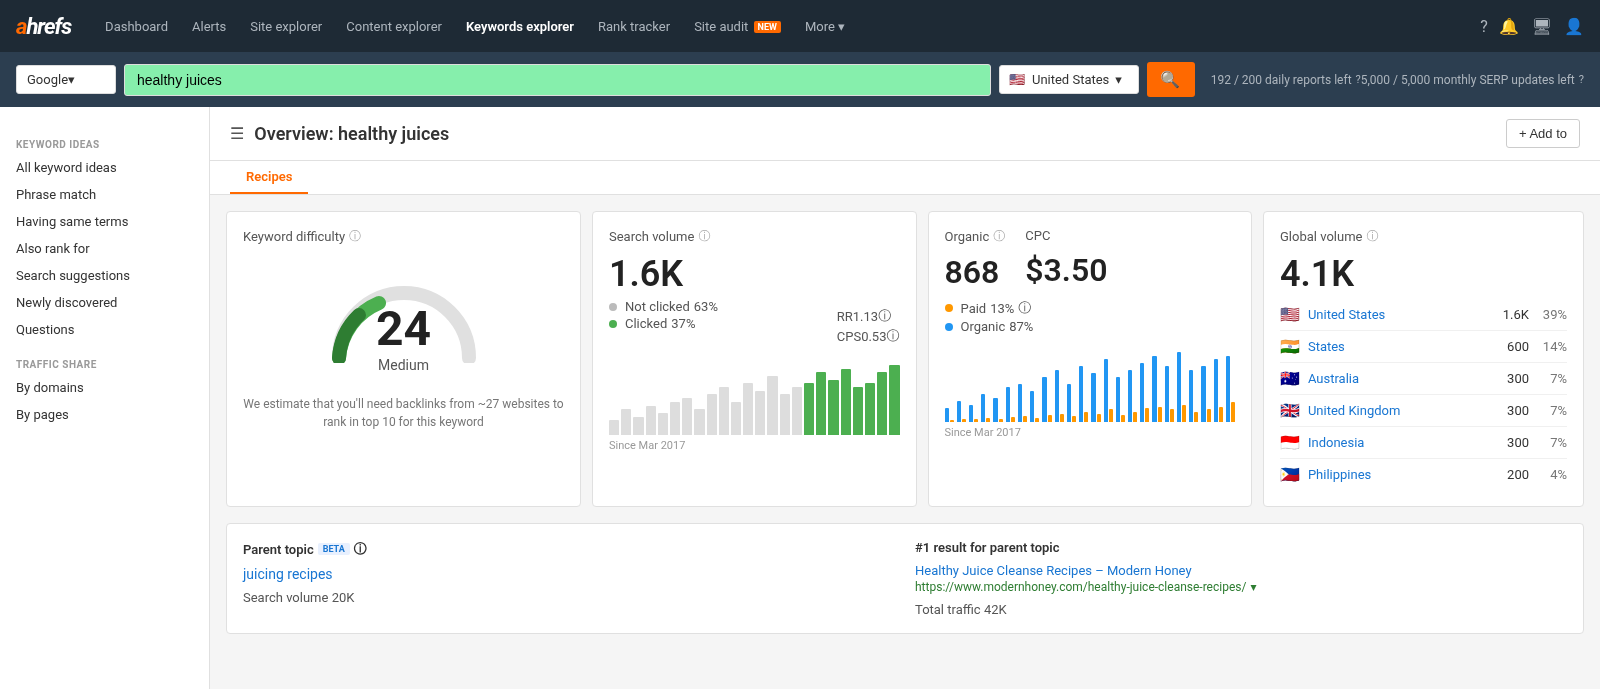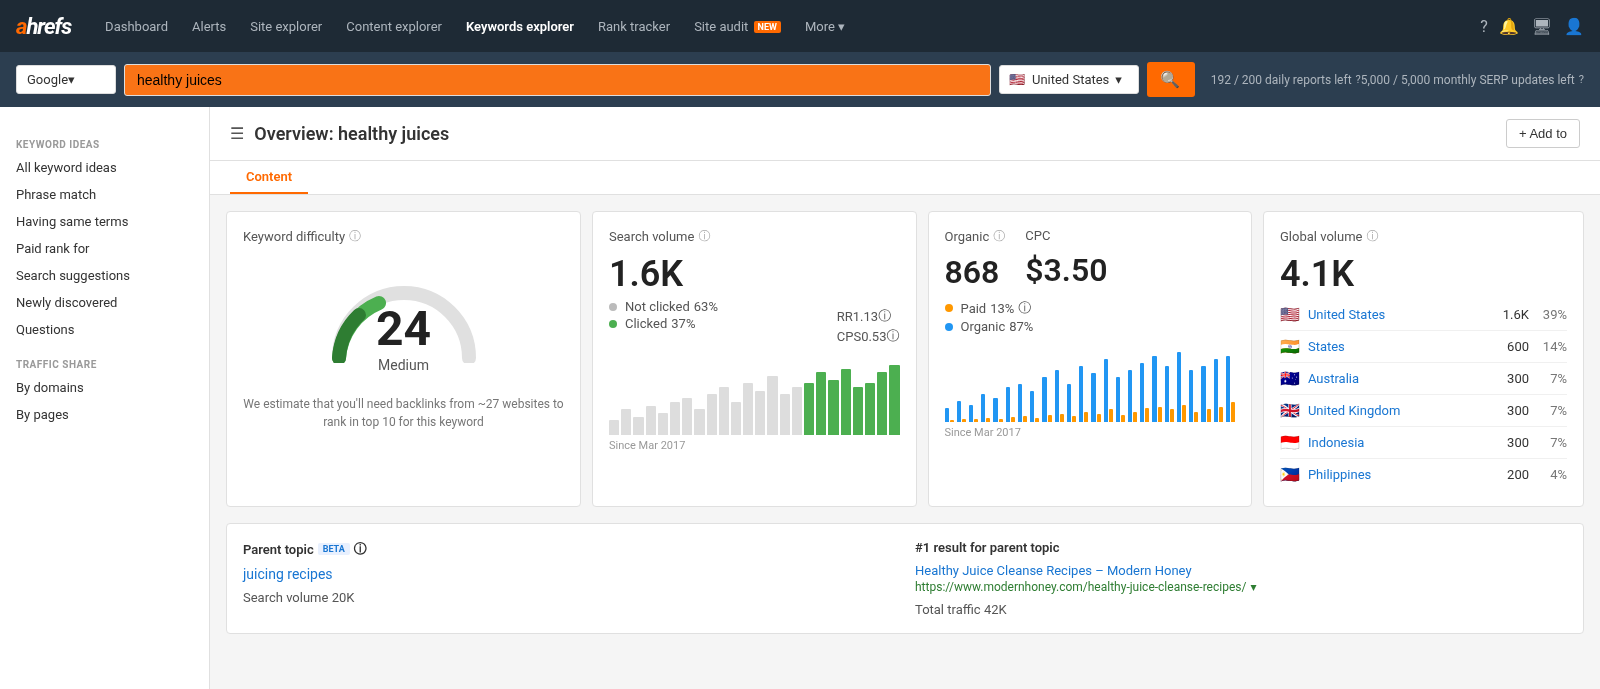--- a/index.html
+++ b/index.html
@@ -12,21 +12,21 @@
     .nav-links { display: flex; gap: 4px; flex: 1; }
     .nav-link { color: #adb5bd; font-size: 13px; padding: 6px 10px; cursor: pointer; text-decoration: none; border-radius: 3px; }
     .nav-link.active { color: #fff; font-weight: 600; }
     .nav-right { display: flex; align-items: center; gap: 12px; margin-left: auto; }
     .nav-icon { color: #adb5bd; font-size: 16px; cursor: pointer; }
     .badge-new { background: #ff6900; color: #fff; font-size: 9px; padding: 1px 4px; border-radius: 2px; margin-left: 2px; vertical-align: middle; font-weight: bold; }
 
     
     .search-bar { background: #2c3e50; padding: 10px 16px; display: flex; align-items: center; gap: 8px; }
     .search-engine-select { background: #fff; border: 1px solid #ddd; border-radius: 3px; padding: 6px 10px; font-size: 13px; cursor: pointer; display: flex; gap: 0; min-width: 100px; }
-    .search-input { flex: 1; background: #f97316; border: 1px solid #ddd; border-radius: 3px; padding: 7px 12px; font-size: 14px; outline: none; }
+    .search-input { flex: 1; background: #86efac; border: 1px solid #ddd; border-radius: 3px; padding: 7px 12px; font-size: 14px; outline: none; }
     .country-select { background: #fff; border: 1px solid #ddd; border-radius: 3px; padding: 6px 10px; font-size: 13px; cursor: pointer; display: flex; align-items: center; gap: 6px; min-width: 140px; }
     .search-btn { background: #ff6900; border: none; border-radius: 3px; padding: 8px 14px; cursor: pointer; color: #fff; font-size: 16px; }
     .search-info { color: #adb5bd; font-size: 12px; margin-left: 8px; display: flex; gap: 0; }
     .info-item { display: flex; align-items: center; gap: 4px; }
     .info-icon { color: #adb5bd; font-size: 11px; cursor: pointer; }
 
     
     .content-area { display: flex; height: calc(100vh - 52px - 52px); }
 
     
@@ -159,42 +159,42 @@
   </div>
 </div>
 
 <div class="content-area">
 
   <aside class="sidebar">
     <div class="sidebar-section-title">KEYWORD IDEAS</div>
     <div class="sidebar-item">All keyword ideas</div>
     <div class="sidebar-item">Phrase match</div>
     <div class="sidebar-item">Having same terms</div>
-    <div class="sidebar-item">Paid rank for</div>
+    <div class="sidebar-item">Also rank for</div>
     <div class="sidebar-item">Search suggestions</div>
     <div class="sidebar-item">Newly discovered</div>
     <div class="sidebar-item">Questions</div>
 
     <div class="sidebar-section-title">TRAFFIC SHARE</div>
     <div class="sidebar-item">By domains</div>
     <div class="sidebar-item">By pages</div>
   </aside>
 
   <main class="main-content">
 
     <div class="overview-header">
       <div style="display:flex; align-items:center; gap:10px;">
         <span class="hamburger-icon">☰</span>
         <span class="overview-title">Overview: healthy juices</span>
       </div>
       <button class="add-to-btn">+ Add to</button>
     </div>
 
     <div class="tabs-bar">
-      <span class="tab active">Content</span>
+      <span class="tab active">Recipes</span>
     </div>
 
     <div class="cards-wrapper">
 
       <div class="card">
         <div class="card-title">
           <span>Keyword difficulty</span>
           <span class="help-icon">ⓘ</span>
         </div>
         <div class="gauge-container">

